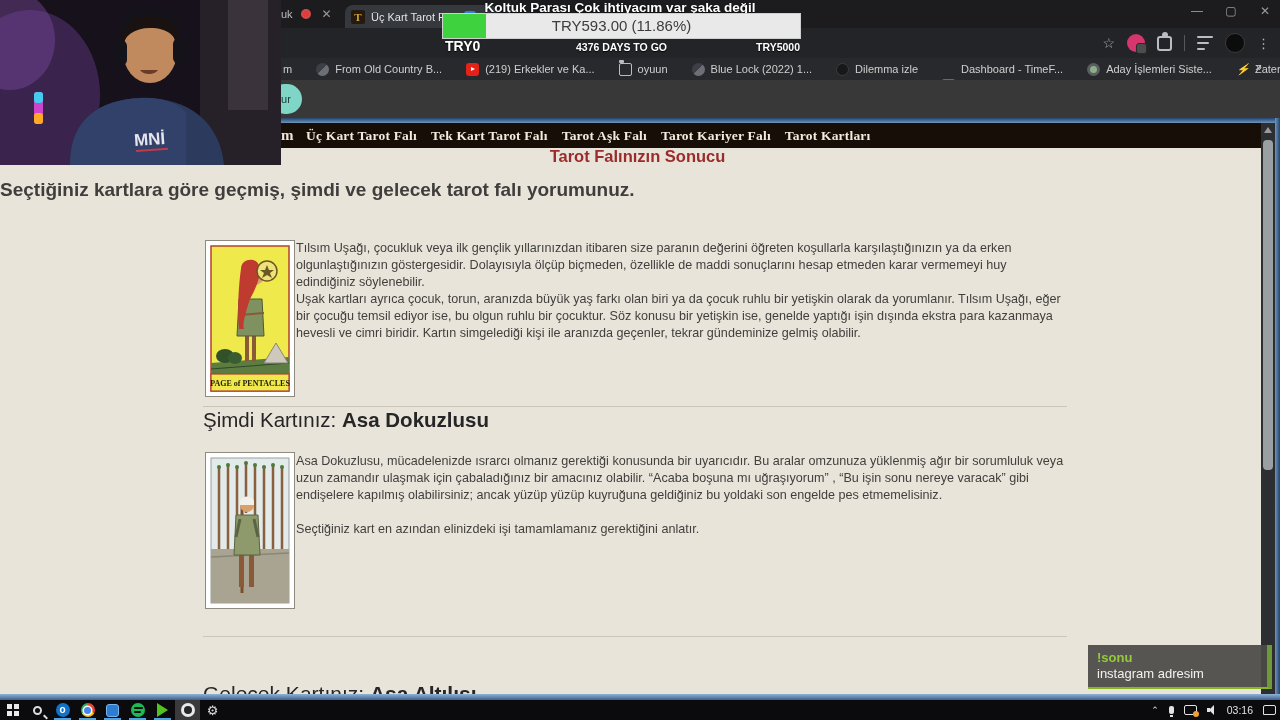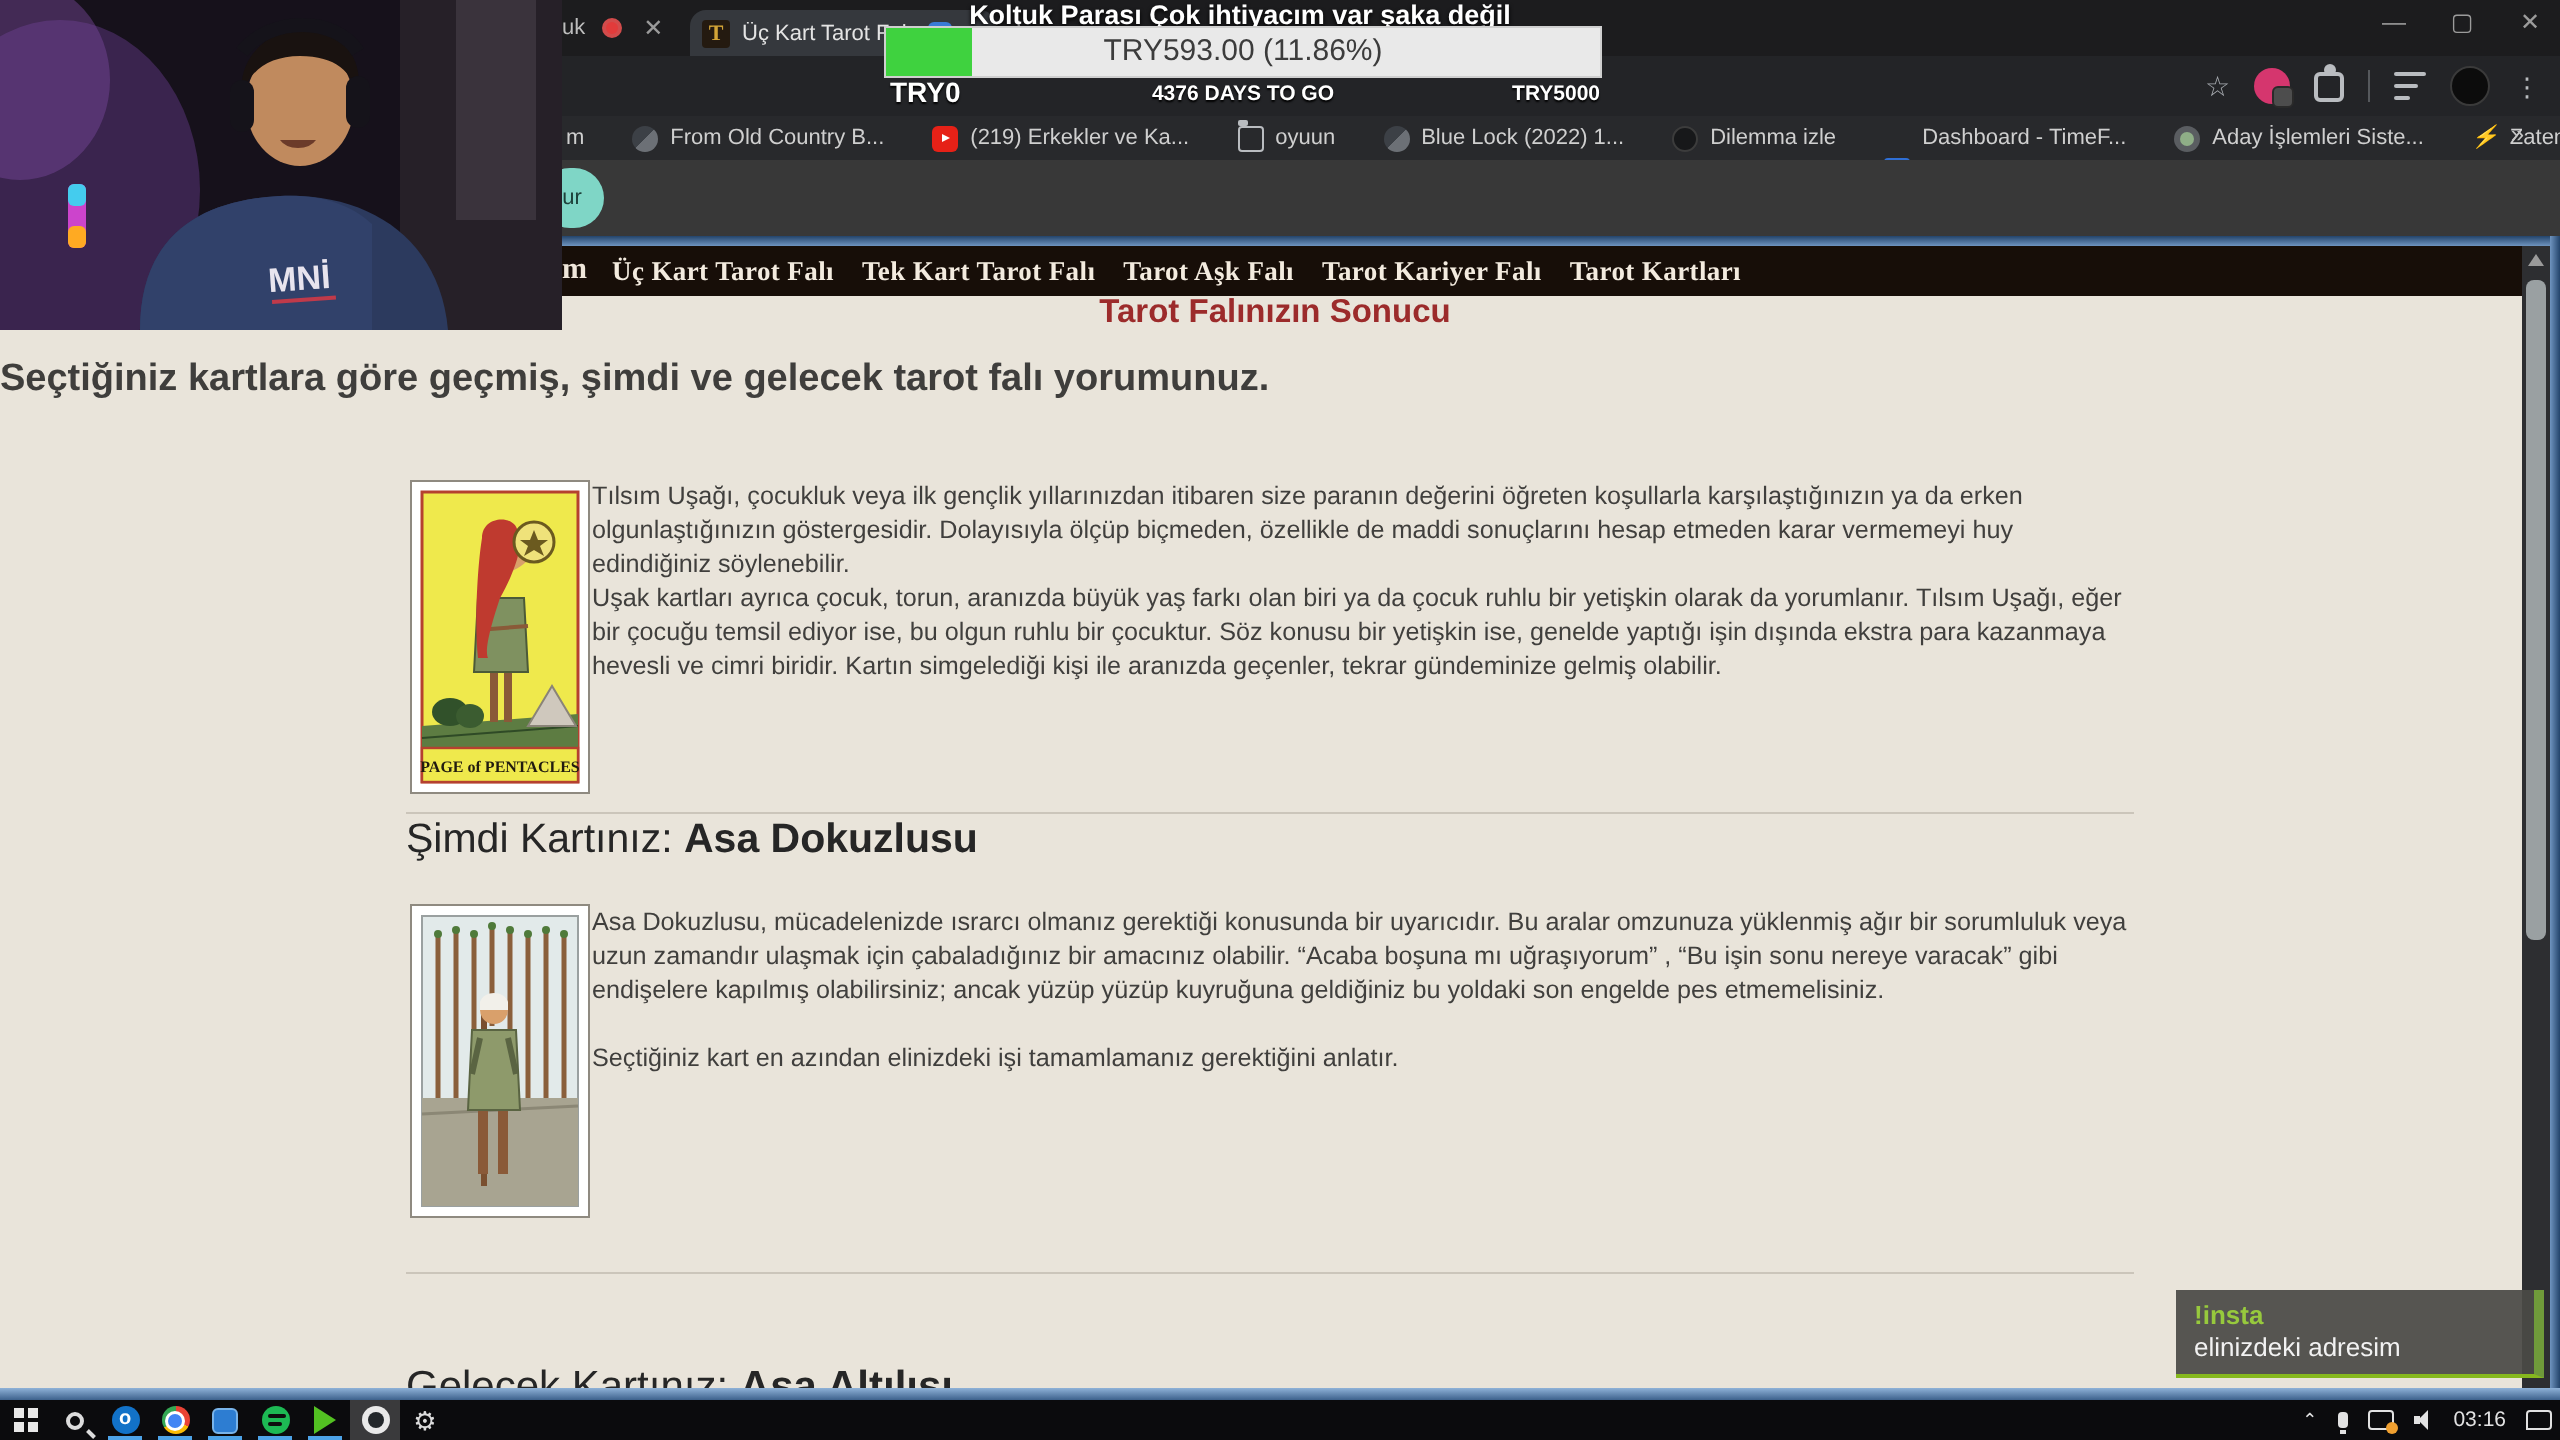--- a/index.html
+++ b/index.html
@@ -336,22 +336,22 @@
     <div class="don-fill"></div>
     <div class="don-amount">TRY593.00 (11.86%)</div>
   </div>
   <div class="don-row">
     <span class="don-raised">TRY0</span>
     <span class="don-days">4376 DAYS TO GO</span>
     <span class="don-goal">TRY5000</span>
   </div>
 
   <div class="insta">
-    <div class="cmd">!insta</div>
-    <div class="txt">elinizdeki adresim</div>
+    <div class="cmd">!sonu</div>
+    <div class="txt">instagram adresim</div>
   </div>
 
   <div class="taskbar">
     <div class="tb-left">
       <span class="tb-btn">
           <span class="win-logo">
             <i></i>
             <i></i>
             <i></i>
             <i></i>

